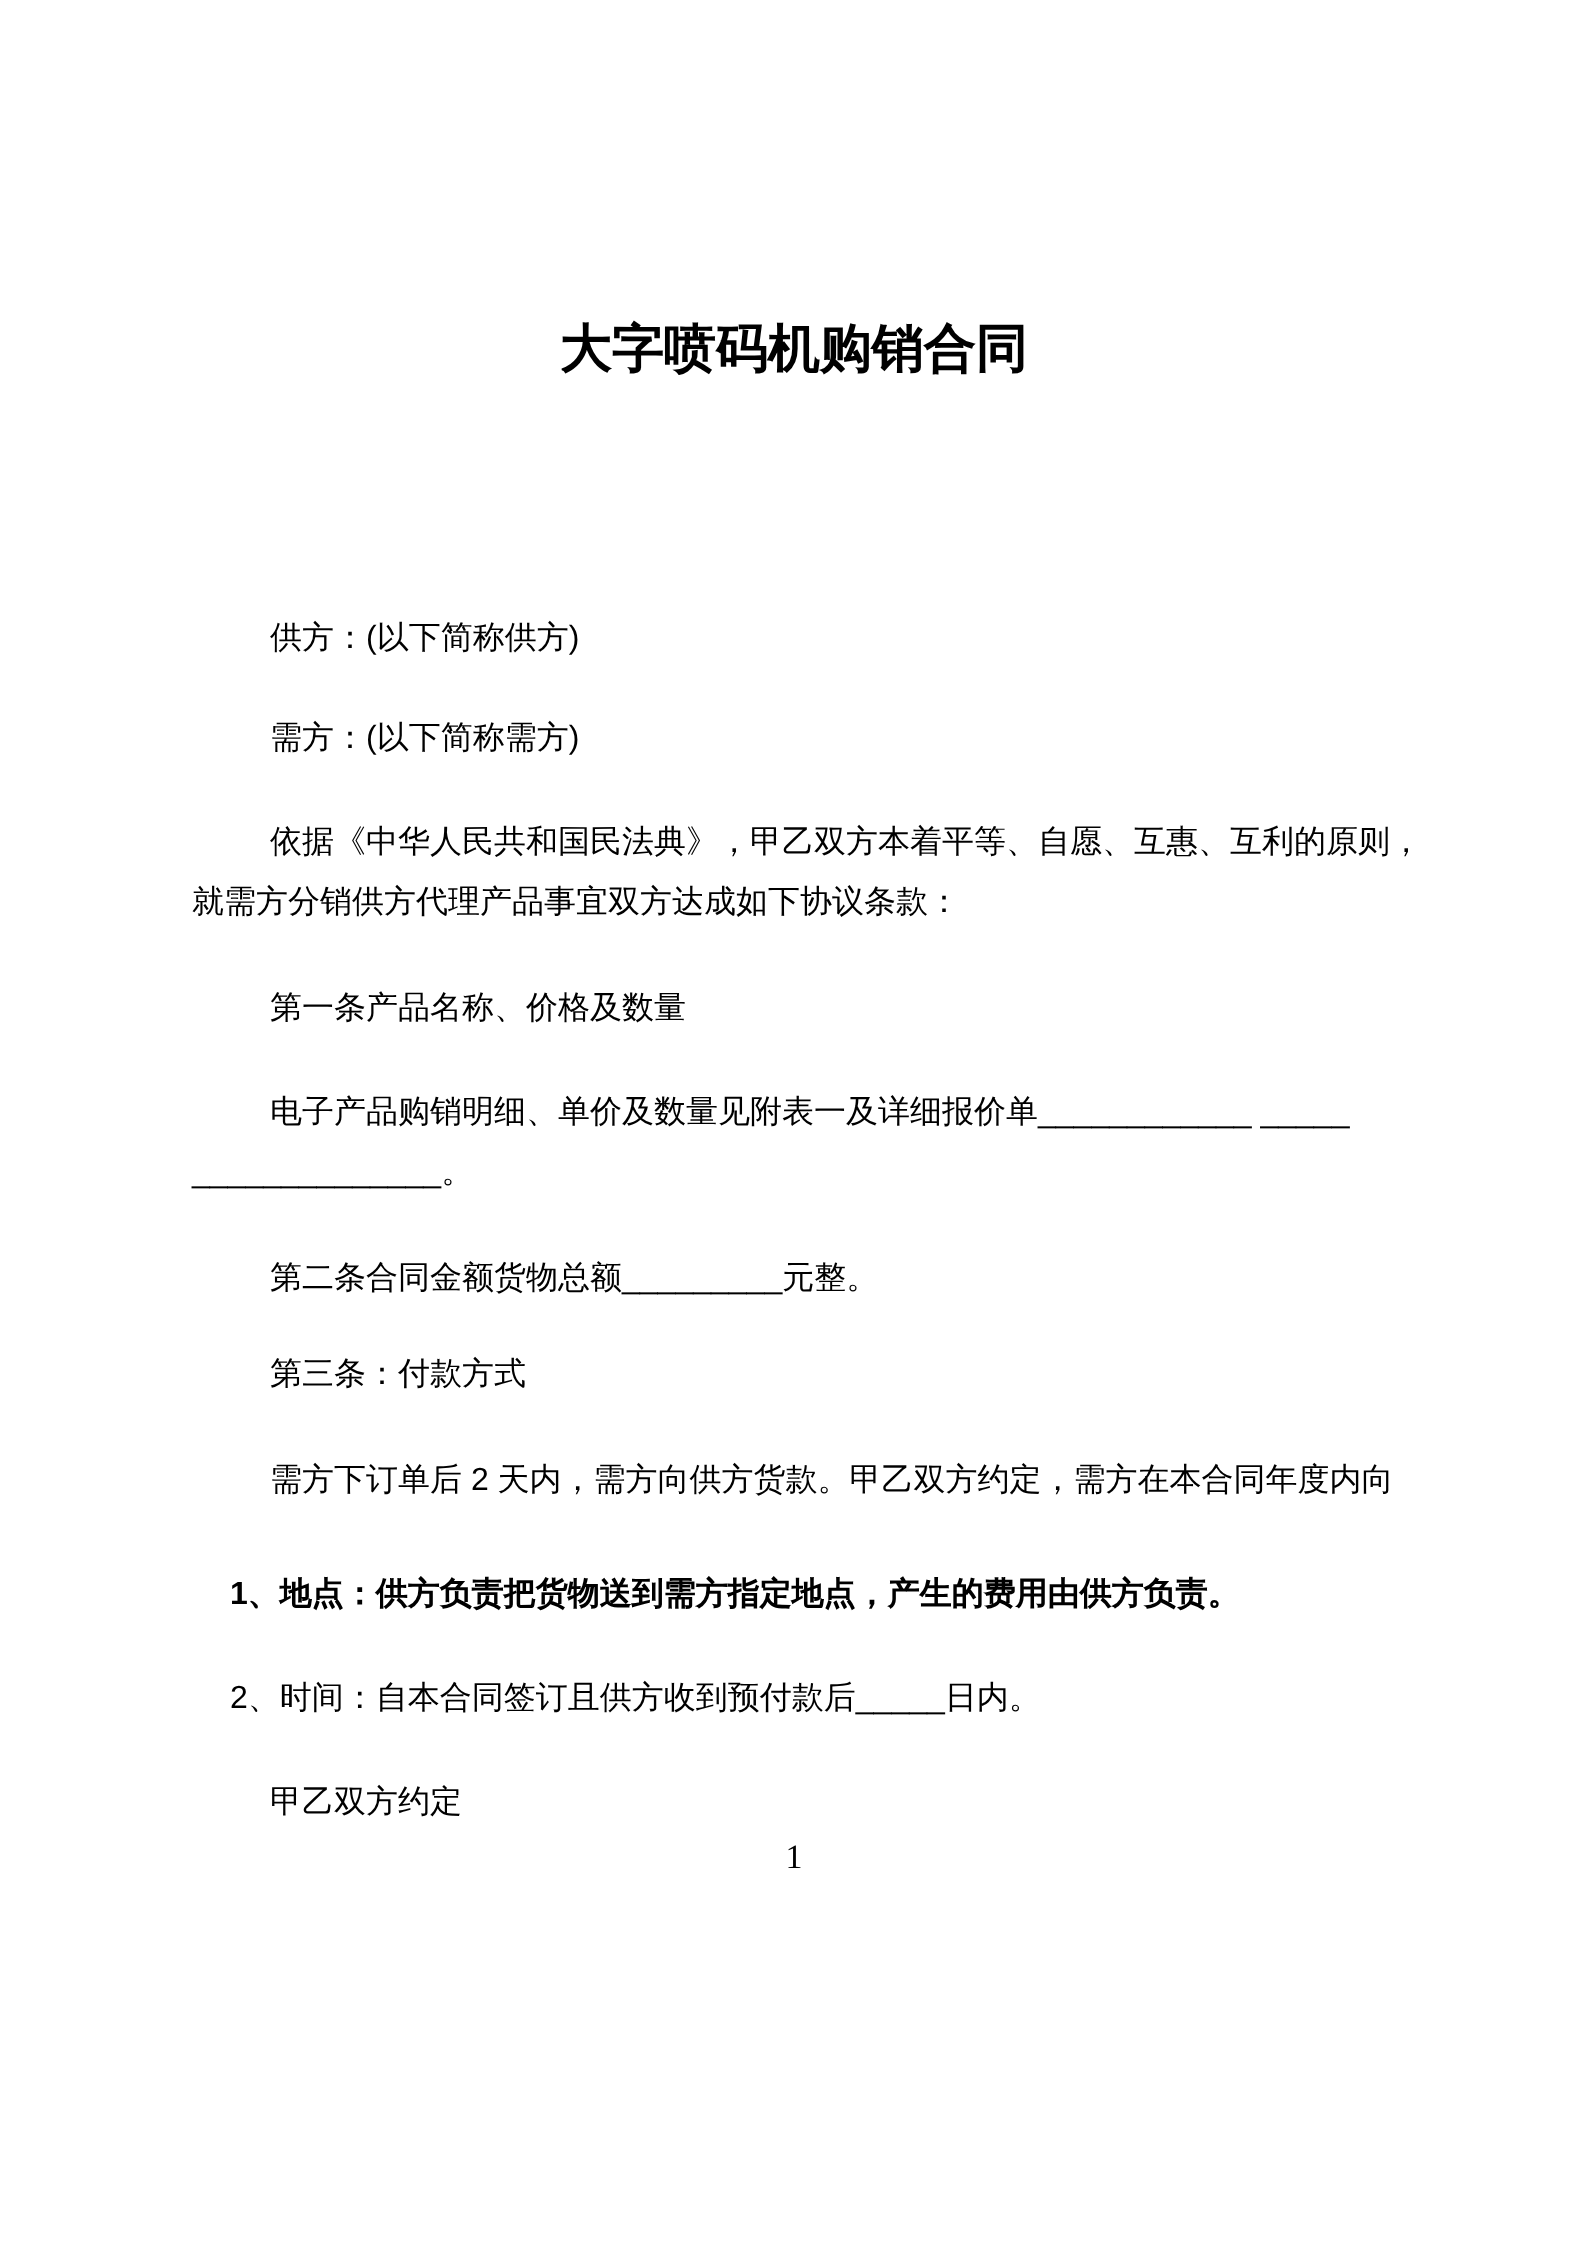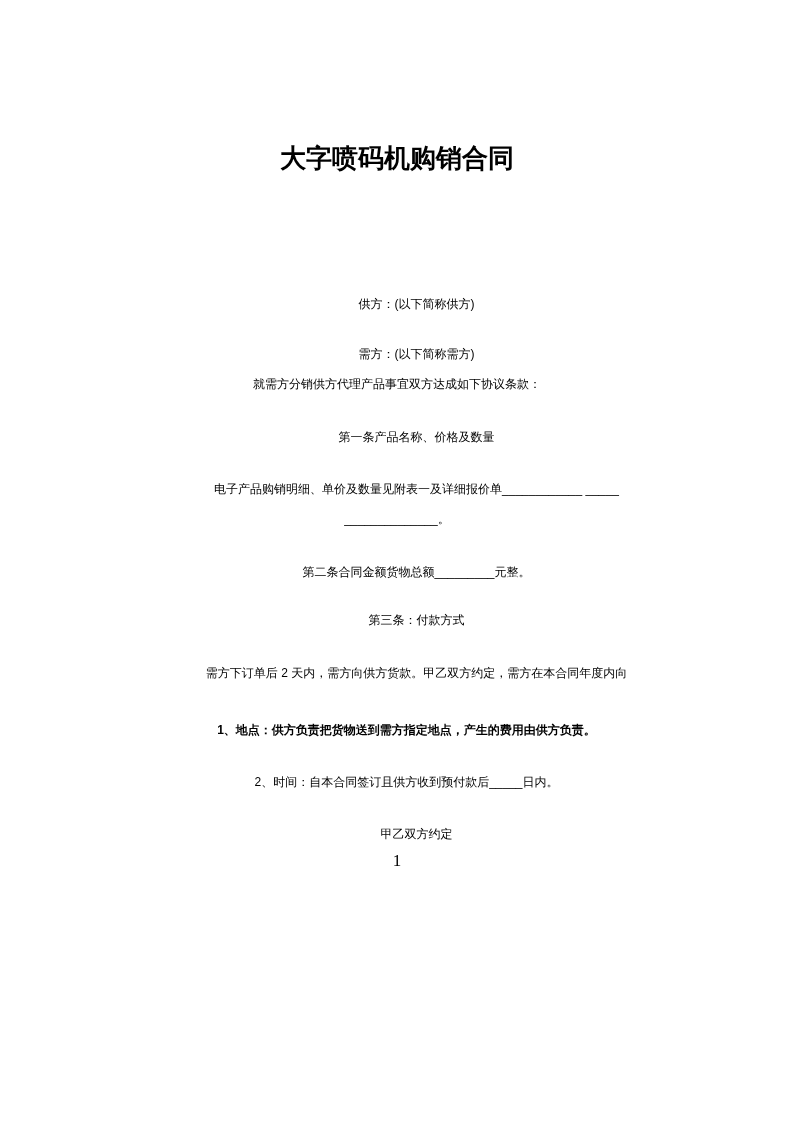--- a/index.html
+++ b/index.html
@@ -6,38 +6,37 @@
   .page {
     position: relative;
     width: 793px;
     height: 1122px;
     margin: 0 auto;
     background: #ffffff;
     color: #000000;
     font-family: "Liberation Sans", "DejaVu Sans", sans-serif;
     overflow: hidden;
   }
-  .content { padding: 0 95px 0 96px; }
+  .content { padding: 16px 95px 0 96px; }
 
   .doc-title {
     margin: 0;
     padding-top: 141px;
     font-size: 26px;
     line-height: 34px;
     font-weight: bold;
     text-align: center;
     white-space: nowrap;
   }
 
   .line {
     margin: 0;
-    font-size: 12px;
+    font-size: 16px;
     line-height: 30px;
     white-space: nowrap;
-    text-align: center;
   }
 
   
   .indent2   { text-indent: 39px; } 
   .indent-num{ text-indent: 19px; } 
   .indent-sm { text-indent: 3px;  } 
 
   
   .mt114 { margin-top: 114px; }
   .mt16  { margin-top: 16px; }
@@ -61,20 +60,21 @@
 
 <div class="page">
   <div class="content">
 
     <h1 class="doc-title">大字喷码机购销合同</h1>
 
     <div class="line indent2 mt114">供方：(以下简称供方)</div>
 
     <div class="line indent2 mt20">需方：(以下简称需方)</div>
 
+    <div class="line indent2 mt22">依据《中华人民共和国民法典》，甲乙双方本着平等、自愿、互惠、互利的原则，</div>
     <div class="line">就需方分销供方代理产品事宜双方达成如下协议条款：</div>
 
     <div class="line indent2 mt23">第一条产品名称、价格及数量</div>
 
     <div class="line indent2 mt22">电子产品购销明细、单价及数量见附表一及详细报价单____________ _____</div>
     <div class="line">______________。</div>
 
     <div class="line indent2 mt23">第二条合同金额货物总额_________元整。</div>
 
     <div class="line indent2 mt18">第三条：付款方式</div>

